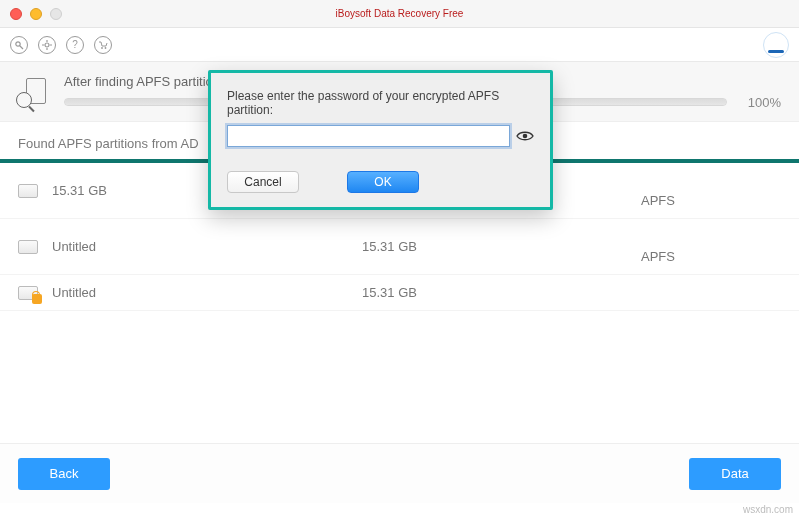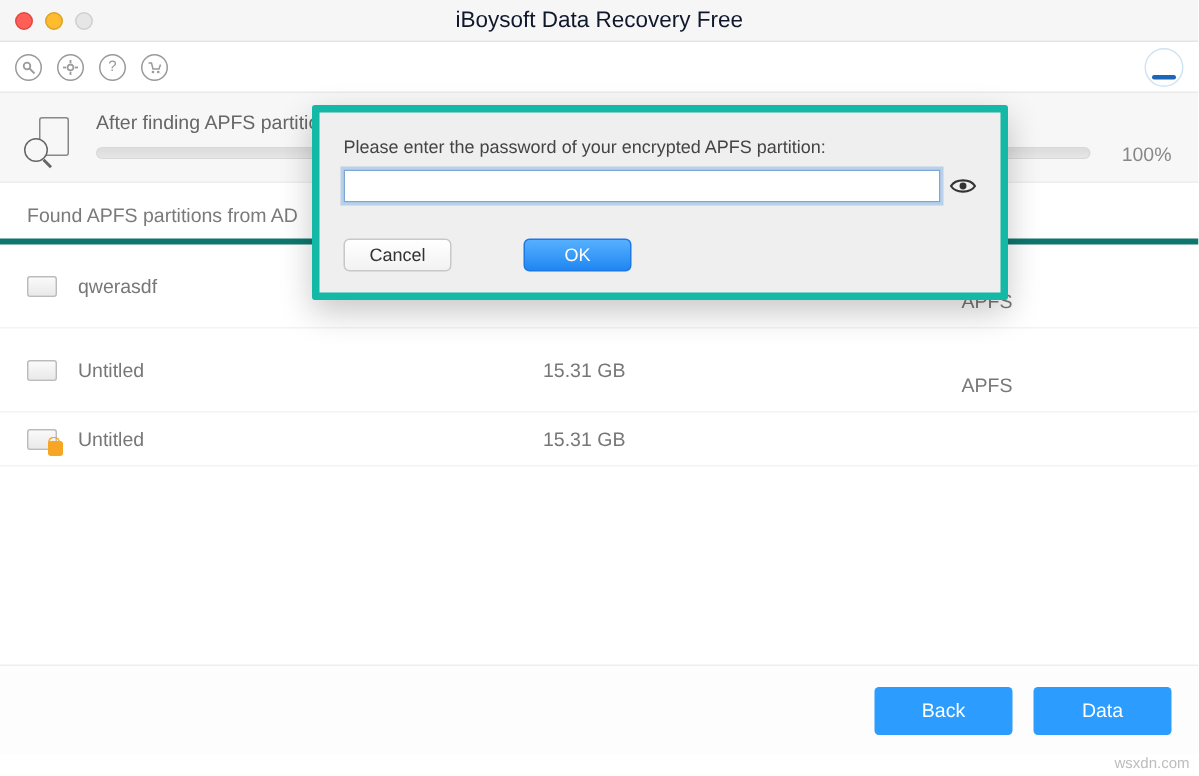--- a/index.html
+++ b/index.html
@@ -22,21 +22,21 @@
     align-items: center;
     position: relative;
   }
   .traffic { display: flex; gap: 8px; margin-left: 10px; }
   .tl { width: 12px; height: 12px; border-radius: 50%; }
   .tl.red { background: #ff5f57; border:1px solid #e1493f; }
   .tl.yel { background: #febc2e; border:1px solid #dfa023; }
   .tl.grn { background: #e6e6e6; border:1px solid #cfcfcf; }
   .title {
     position: absolute; left: 0; right: 0; text-align: center;
-    font-size: 15px; color: #0f172a;
+    font-size: 10px; color: #b91c1c;
   }
   
   .toolbar {
     height: 34px;
     border-bottom: 1px solid #e9e9e9;
     display: flex;
     align-items: center;
     padding: 0 10px;
     gap: 10px;
   }
@@ -111,31 +111,31 @@
     width:6px; height:5px; border:1.5px solid #f6a623; border-bottom:none;
     border-radius:4px 4px 0 0; z-index:2;
   }
   .col-name { flex: 0 0 310px; }
   .col-size { flex: 1; }
   .col-type { flex: 0 0 140px; text-align:left;margin-top:20px; }
   
   .footer {
     position:absolute; bottom:14px; left:0; right:0; height:60px;
     border-top:1px solid #eee; background:#fdfdfd;
-    display:flex; align-items:center; justify-content:flex-end;
+    display:flex; align-items:center; justify-content:space-between;
     padding: 0 18px; gap: 14px;
   }
   .btn {
     min-width: 92px; height: 32px; border:none; border-radius:3px;
     background:#2d9cff; color:#fff; font-size:13px; cursor:pointer;
   }
   
   .dialog {
-    position:absolute; top:70px; left:208px; width:464px;
-    background:#efefef; border:5px solid #14b8a6; border-radius:2px;
+    position:absolute; top:70px; left:208px; width:345px;
+    background:#efefef; border:3px solid #14b8a6; border-radius:2px;
     box-shadow: 0 8px 22px rgba(0,0,0,.22);
     padding: 16px 16px 14px;
   }
   .dialog .prompt { font-size:12px; color:#444; margin-bottom:8px;}
   .dialog .inrow { display:flex; align-items:center; gap:6px; margin-bottom:24px;}
   .dialog input[type=password]{
     flex:1; height:22px; border:1px solid #7aa7d8;
     box-shadow: 0 0 0 2px rgba(88,150,220,.35);
     padding: 0 4px; outline:none; font-size:12px;
   }
@@ -211,21 +211,20 @@
       <div class="pct">100%</div>
     </div>
   </div>
 </div>
 
 <div class="section-head">Found APFS partitions from AD</div>
 
 <div id="partition-list">
     <div class="row">
       <div class="drive-icon"></div>
-      <div class="col-name">qwerasdf</div>
       <div class="col-size">15.31 GB</div>
       <div class="col-type">APFS</div>
     </div>
     <div class="row">
       <div class="drive-icon"></div>
       <div class="col-name">Untitled</div>
       <div class="col-size">15.31 GB</div>
       <div class="col-type">APFS</div>
     </div>
     <div class="row locked">

